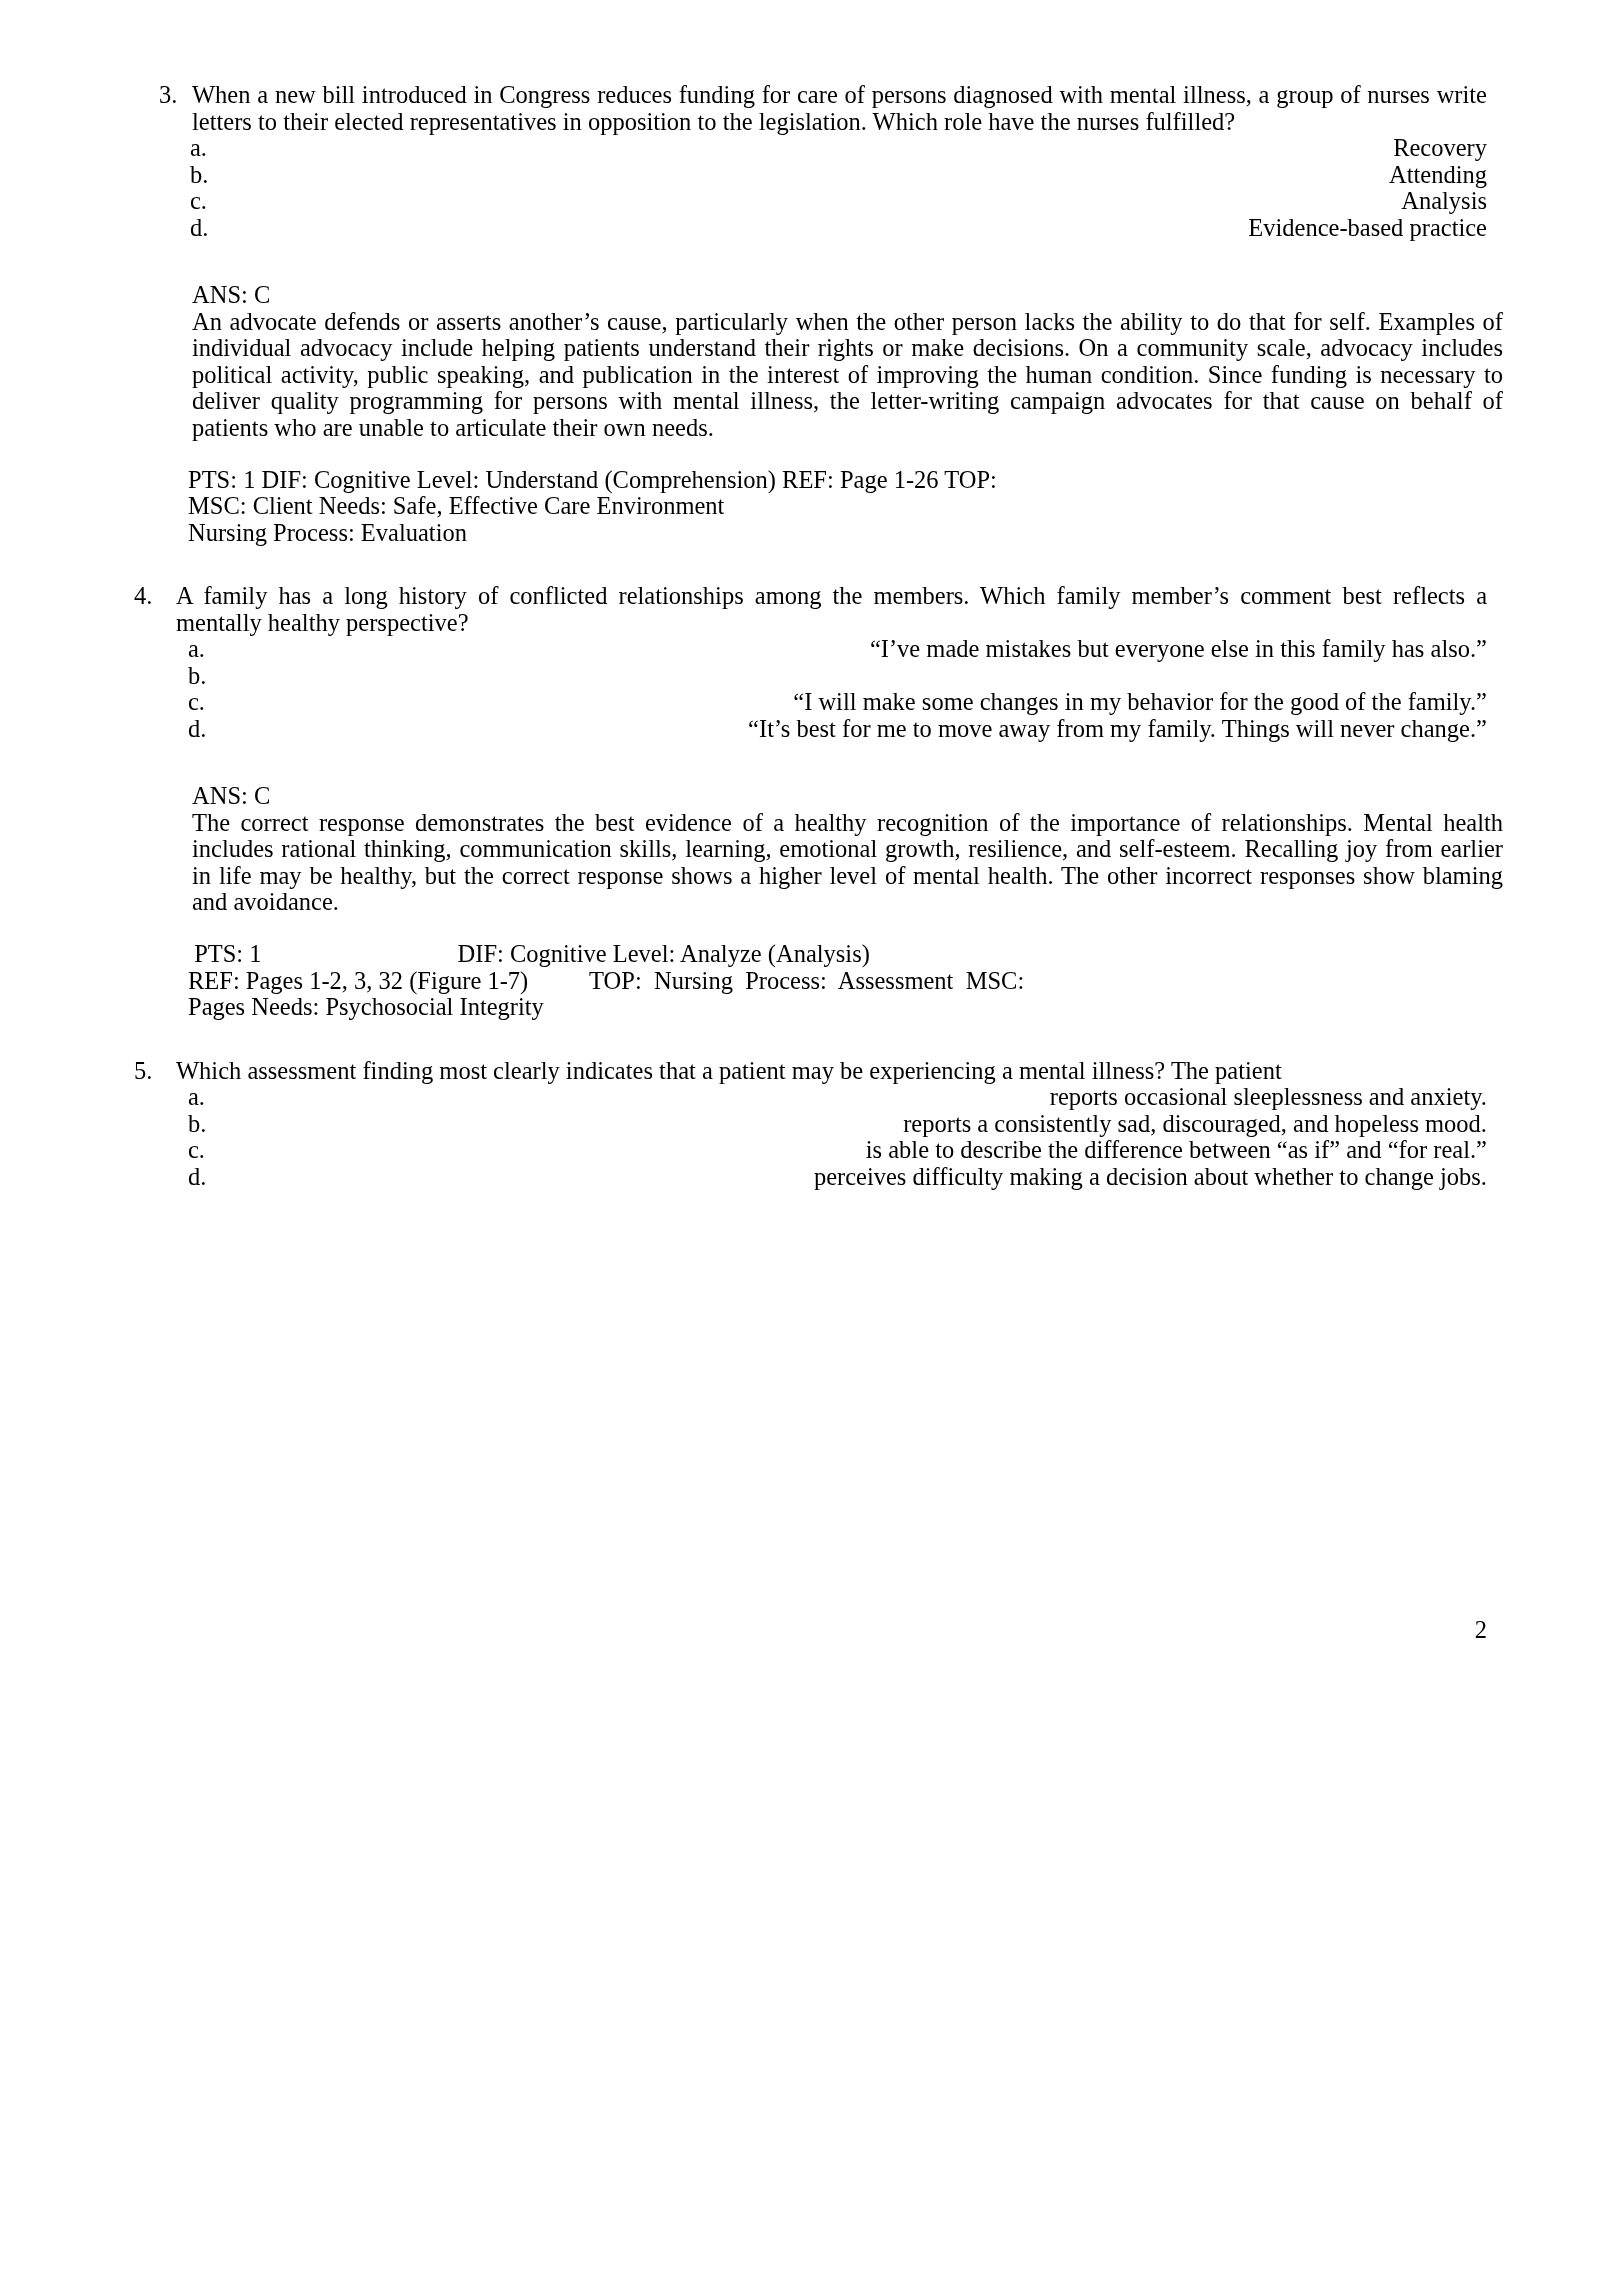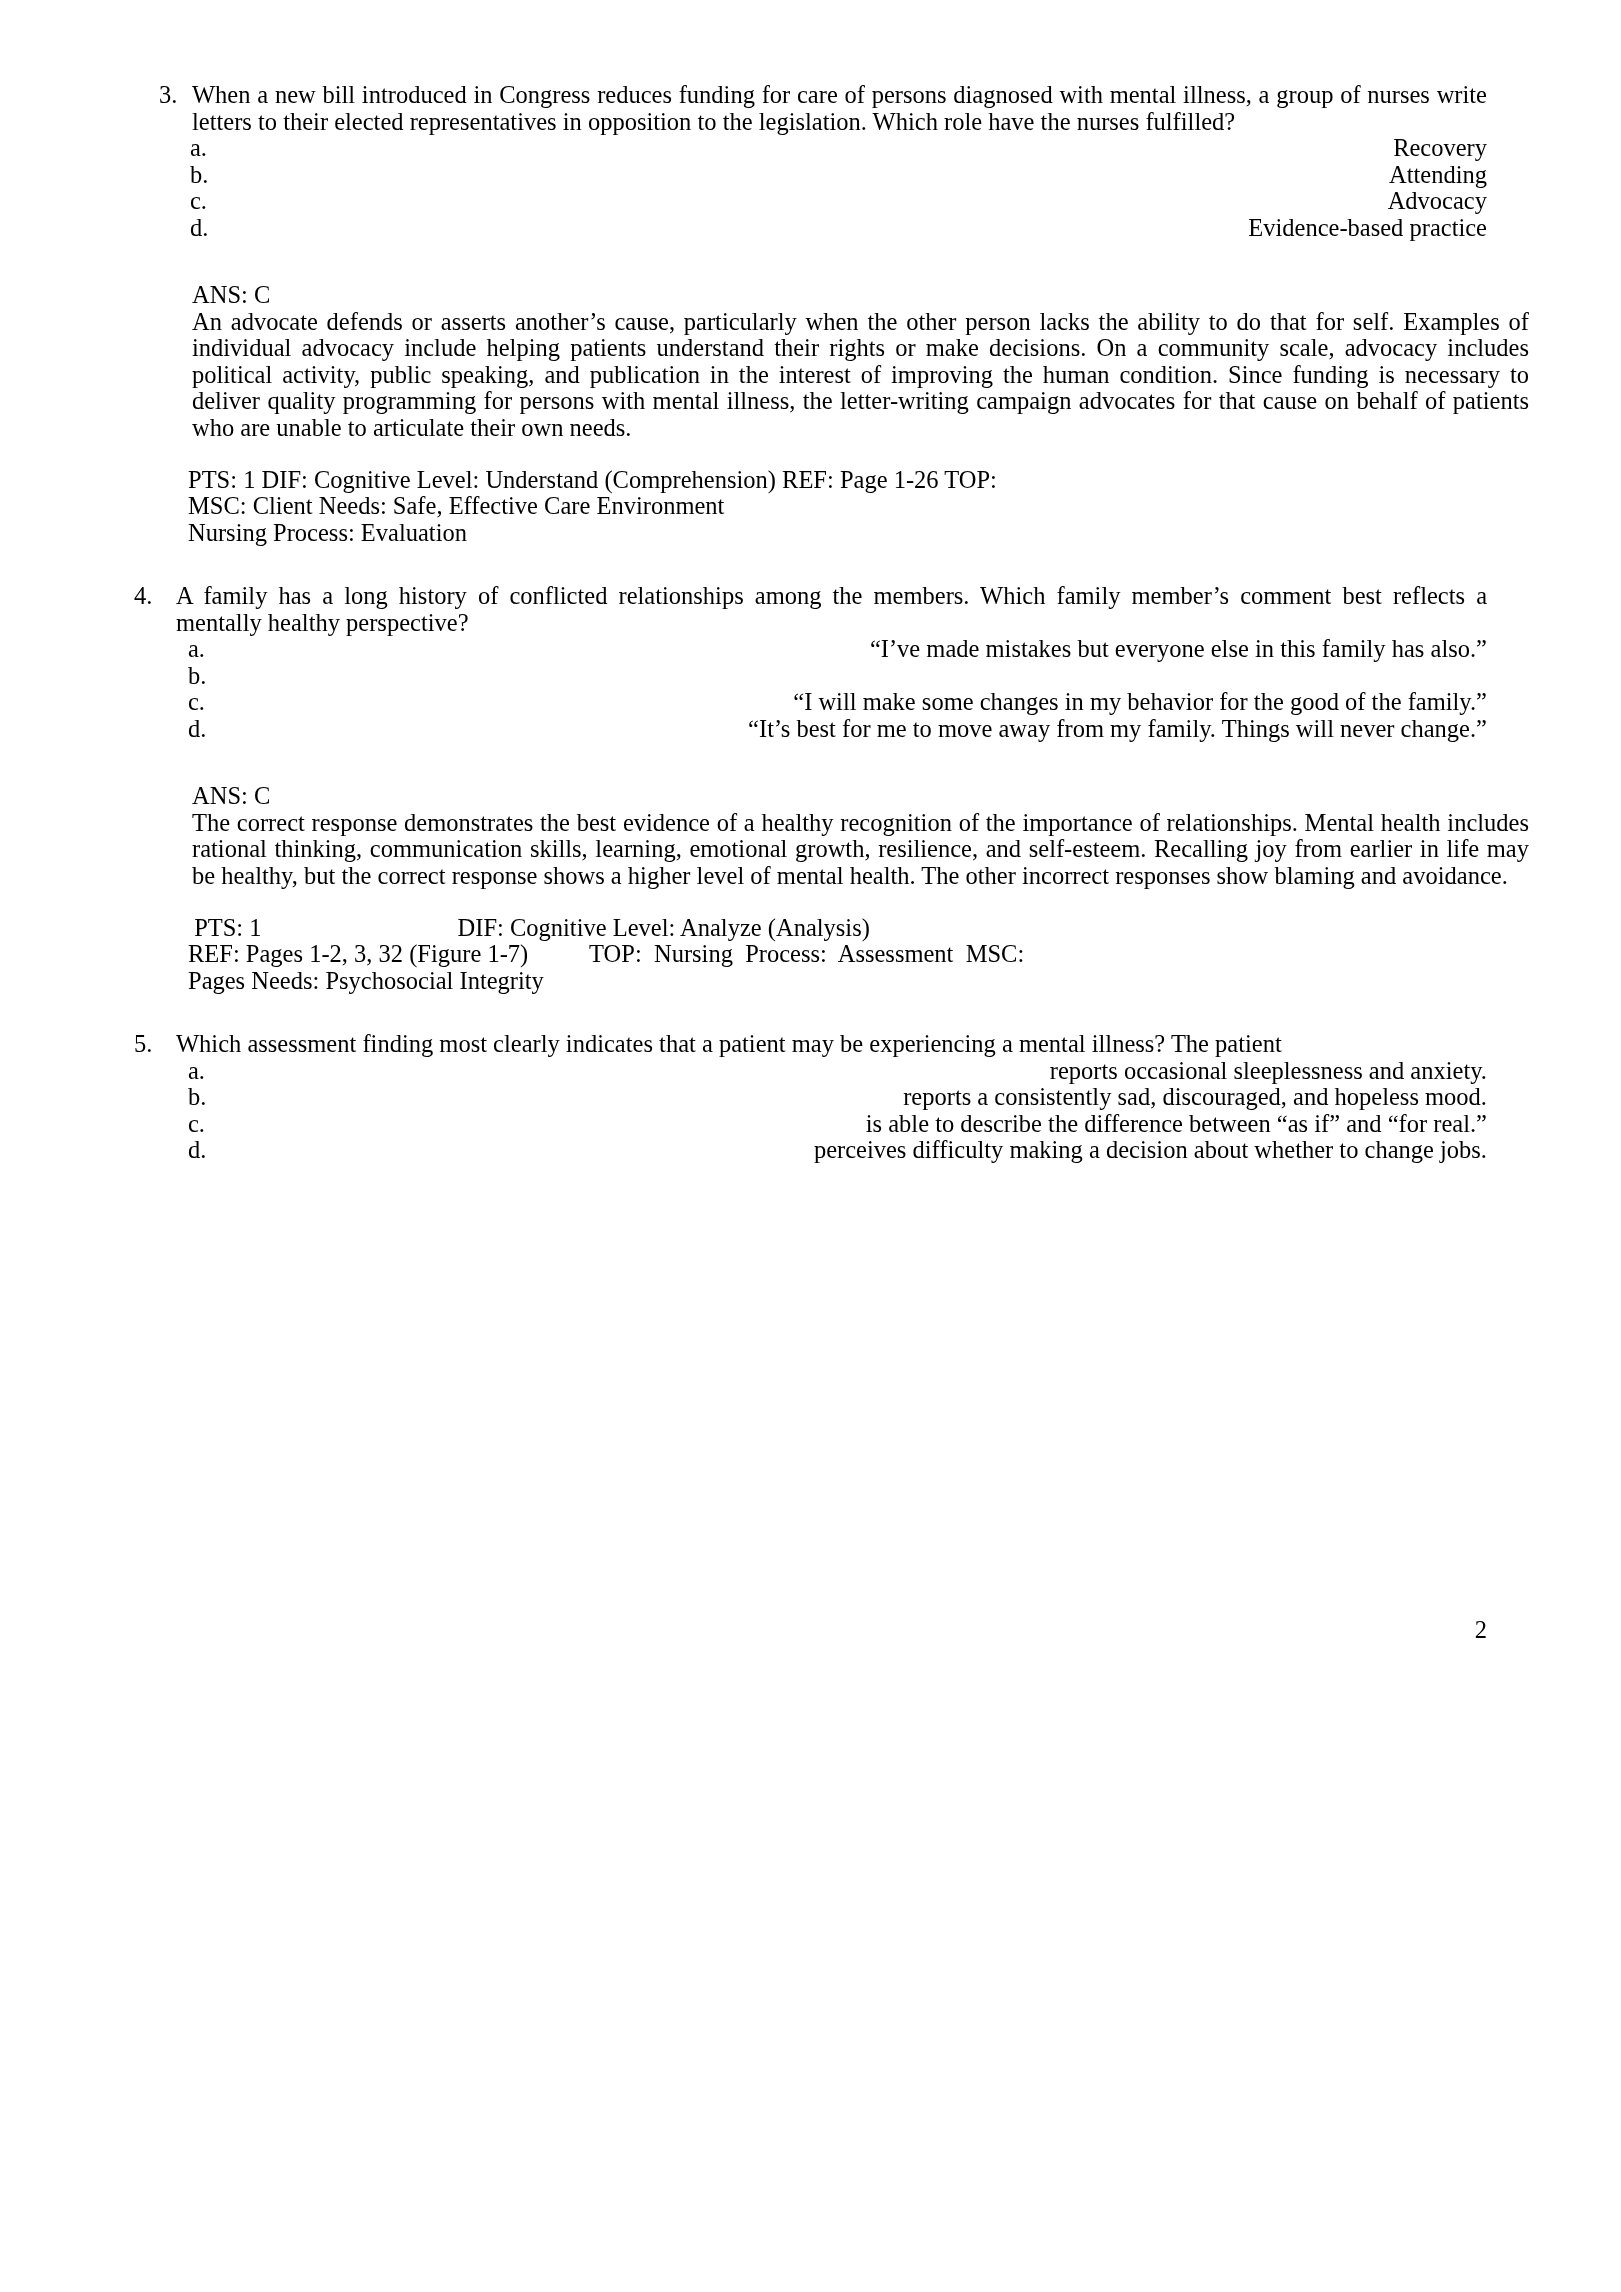--- a/index.html
+++ b/index.html
@@ -35,21 +35,21 @@
 
   .option { display: flex; }
   .q3 .option  { padding-left: 190px; padding-right: 134px; }
   .q45 .option { padding-left: 188px; padding-right: 134px; }
   .opt-letter { flex: 0 0 33px; }
   .opt-text { flex: 1; text-align: right; }
 
   .answer {
     margin-top: 41px;
     padding-left: 192px;
-    padding-right: 92px;
+    padding-right: 118px;
   }
   .rationale { text-align: justify; }
 
   .meta {
     margin-top: 25.5px;
     padding-left: 188px;
     padding-right: 82px;
   }
   .meta-line { white-space: pre-wrap; }
 
@@ -74,21 +74,21 @@
         <div class="option">
           <span class="opt-letter">a.</span>
           <span class="opt-text">Recovery</span>
         </div>
         <div class="option">
           <span class="opt-letter">b.</span>
           <span class="opt-text">Attending</span>
         </div>
         <div class="option">
           <span class="opt-letter">c.</span>
-          <span class="opt-text">Advocacy</span>
+          <span class="opt-text">Analysis</span>
         </div>
         <div class="option">
           <span class="opt-letter">d.</span>
           <span class="opt-text">Evidence-based practice</span>
         </div>
       </div>
       <div class="answer">
         <div class="ans-label">ANS: C</div>
         <div class="rationale">An advocate defends or asserts another’s cause, particularly when the other person lacks the ability to do that for self. Examples of individual advocacy include helping patients understand their rights or make decisions. On a community scale, advocacy includes political activity, public speaking, and publication in the interest of improving the human condition. Since funding is necessary to deliver quality programming for persons with mental illness, the letter-writing campaign advocates for that cause on behalf of patients who are unable to articulate their own needs.</div>
       </div>

